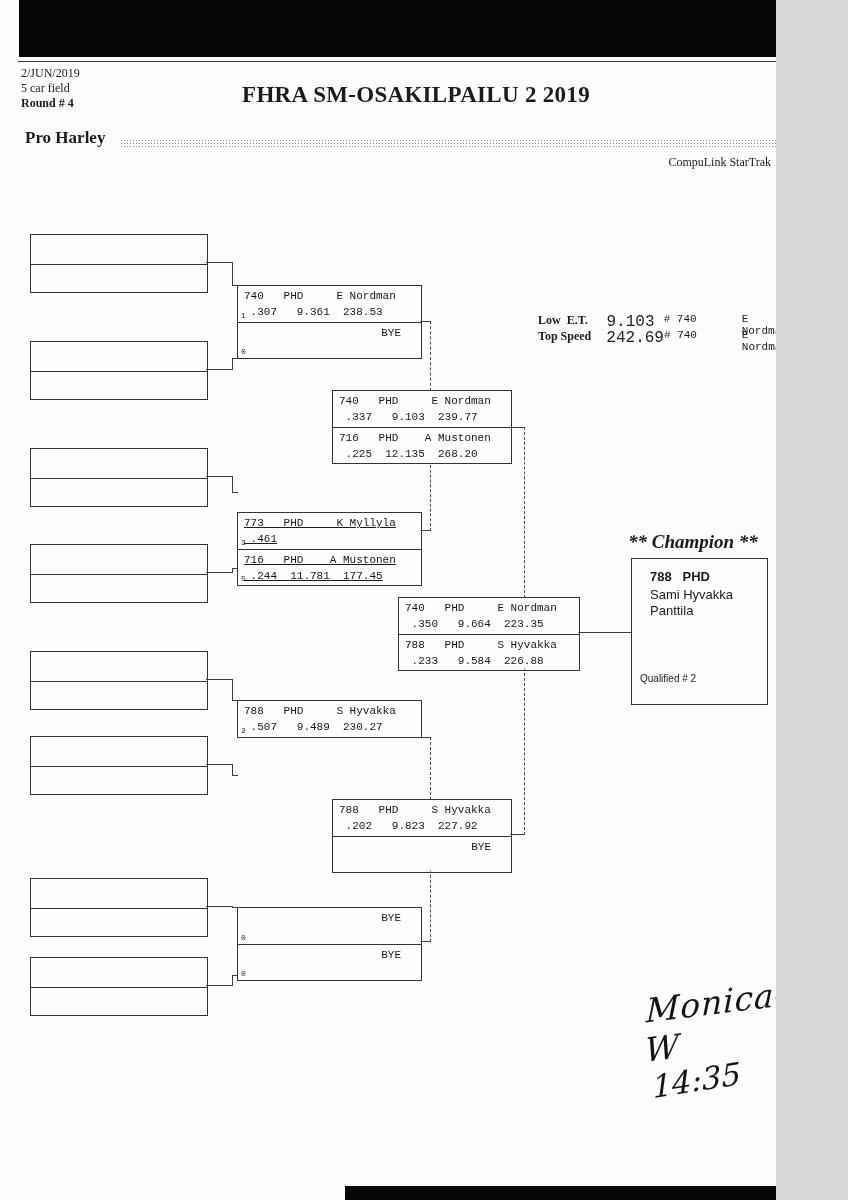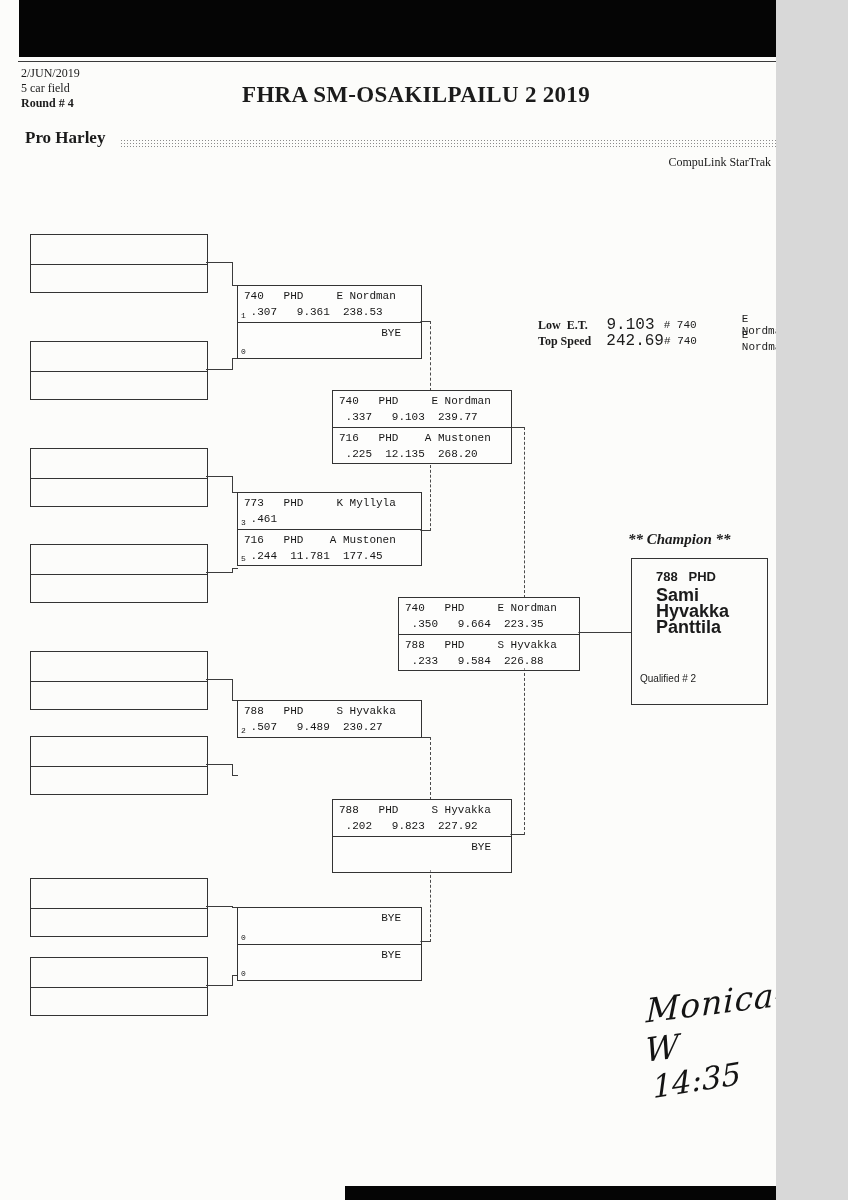--- a/index.html
+++ b/index.html
@@ -26,33 +26,33 @@
   
   .match{position:absolute;border:1px solid #333;background:rgba(255,255,255,.4);}
   .slot{position:relative;height:36px;box-sizing:border-box;padding:2px 4px 0 6px;}
   .slot + .slot{border-top:1px solid #333;}
   .l1,.l2{font-family:"Liberation Mono",monospace;font-size:11px;line-height:16px;
           white-space:pre;color:#161616;}
   .l1.bye{text-align:right;padding-right:16px;}
   .seed{position:absolute;left:3px;bottom:2px;font-family:"Liberation Mono",monospace;
         font-size:8px;color:#161616;}
   
-  .statrow{position:absolute;left:538px;display:flex;align-items:center;}
+  .statrow{position:absolute;left:538px;display:flex;align-items:flex-start;}
   .stat-label{font-weight:bold;font-size:12px;width:72px;white-space:pre;}
   .stat-value{font-family:"Liberation Mono",monospace;font-size:16px;width:60px;}
   .stat-car{font-family:"Liberation Mono",monospace;font-size:11px;width:82px;}
   .stat-driver{font-family:"Liberation Mono",monospace;font-size:11px;}
   
-  .champ-heading{position:absolute;left:628px;top:531px;font-size:15px;font-style:italic;
+  .champ-heading{position:absolute;left:628px;top:531px;font-size:19px;font-style:italic;
                  font-weight:bold;white-space:pre;}
   .champ-box{position:absolute;left:631px;top:558px;width:137px;height:147px;
-             border:1px solid #333;box-sizing:border-box;padding:10px 24px;}
+             border:1px solid #333;box-sizing:border-box;padding:10px 18px;}
   .champ-entry{font-family:"Liberation Sans",sans-serif;font-weight:bold;font-size:13px;
                white-space:pre;margin-bottom:3px;}
-  .champ-name{font-family:"Liberation Sans",sans-serif;font-weight:bold;font-size:18px;
+  .champ-name{font-family:"Liberation Sans",sans-serif;font-weight:normal;font-size:13px;
               line-height:16px;}
   .champ-qual{position:absolute;left:8px;bottom:20px;font-family:"Liberation Sans",sans-serif;
               font-size:10px;}
   
   .sig{position:absolute;left:645px;top:983px;font-family:"DejaVu Serif",serif;
        font-style:italic;font-size:33px;transform:rotate(-7deg) skewX(-8deg);
        letter-spacing:1px;color:#141414;}
   .htime{position:absolute;left:652px;top:1062px;font-family:"DejaVu Serif",serif;
          font-style:italic;font-size:31px;transform:rotate(-9deg) skewX(-6deg);color:#141414;}
 </style>
@@ -161,21 +161,21 @@
       <div class="l2"> .307   9.361  238.53</div>
       <span class="seed">1</span>
     </div>
     <div class="slot">
       <div class="l1 bye">BYE</div>
       <div class="l2"></div>
       <span class="seed">0</span>
     </div>
   </div>
 
-  <div class="match" style="left:237px;top:492px;width:183px;">
+  <div class="match" style="left:237px;top:512px;width:183px;text-decoration:underline;">
     <div class="slot">
       <div class="l1">773   PHD     K Myllyla</div>
       <div class="l2"> .461</div>
       <span class="seed">3</span>
     </div>
     <div class="slot">
       <div class="l1">716   PHD    A Mustonen</div>
       <div class="l2"> .244  11.781  177.45</div>
       <span class="seed">5</span>
     </div>

